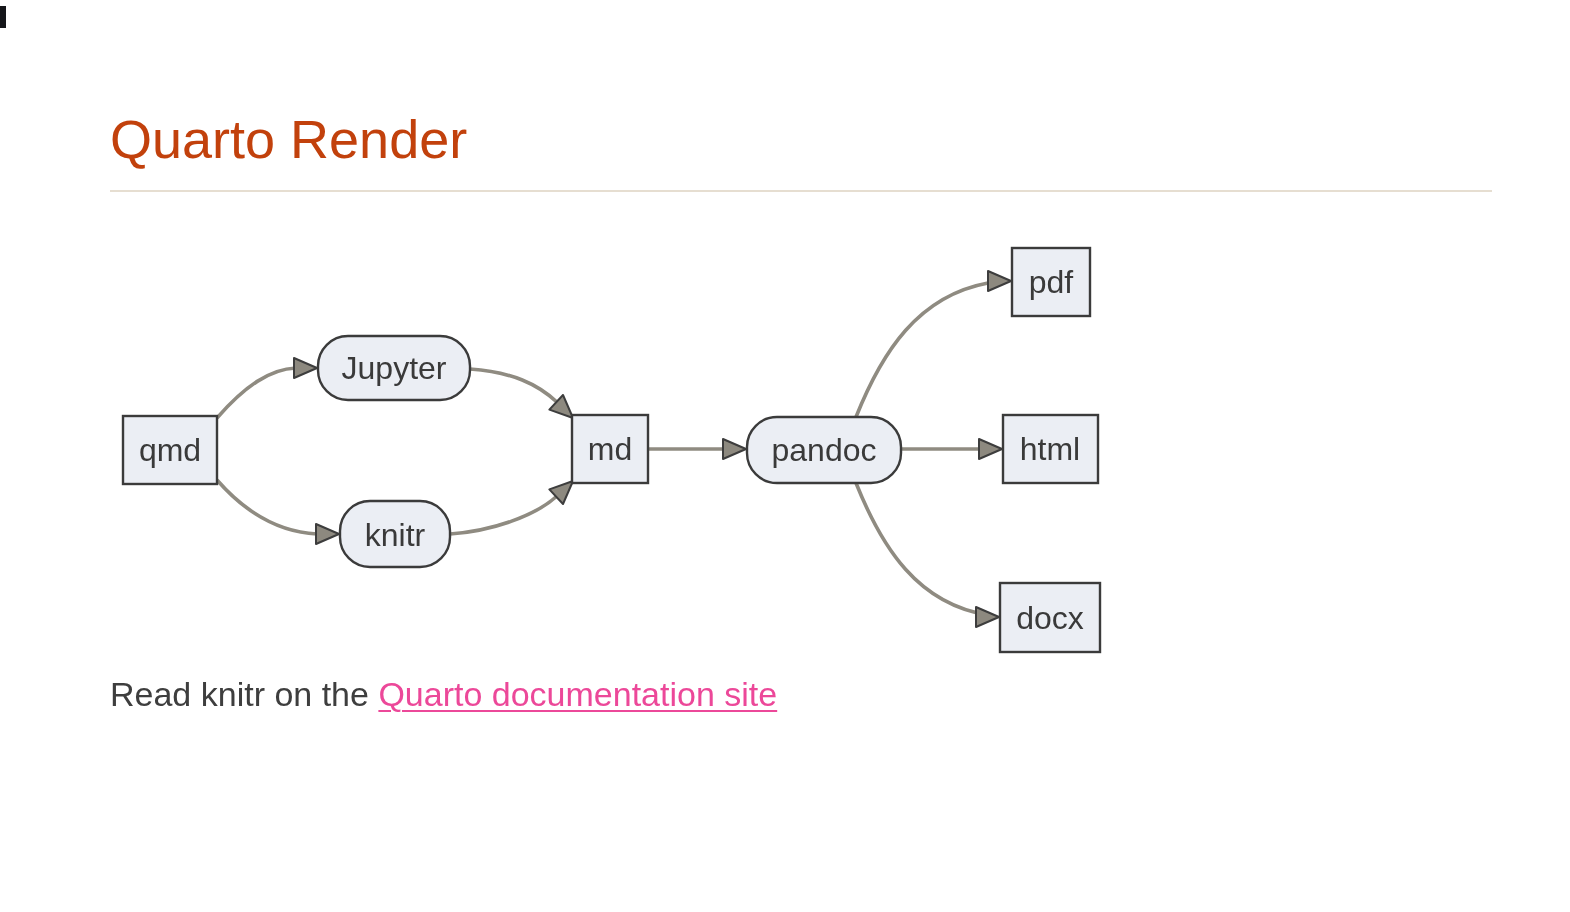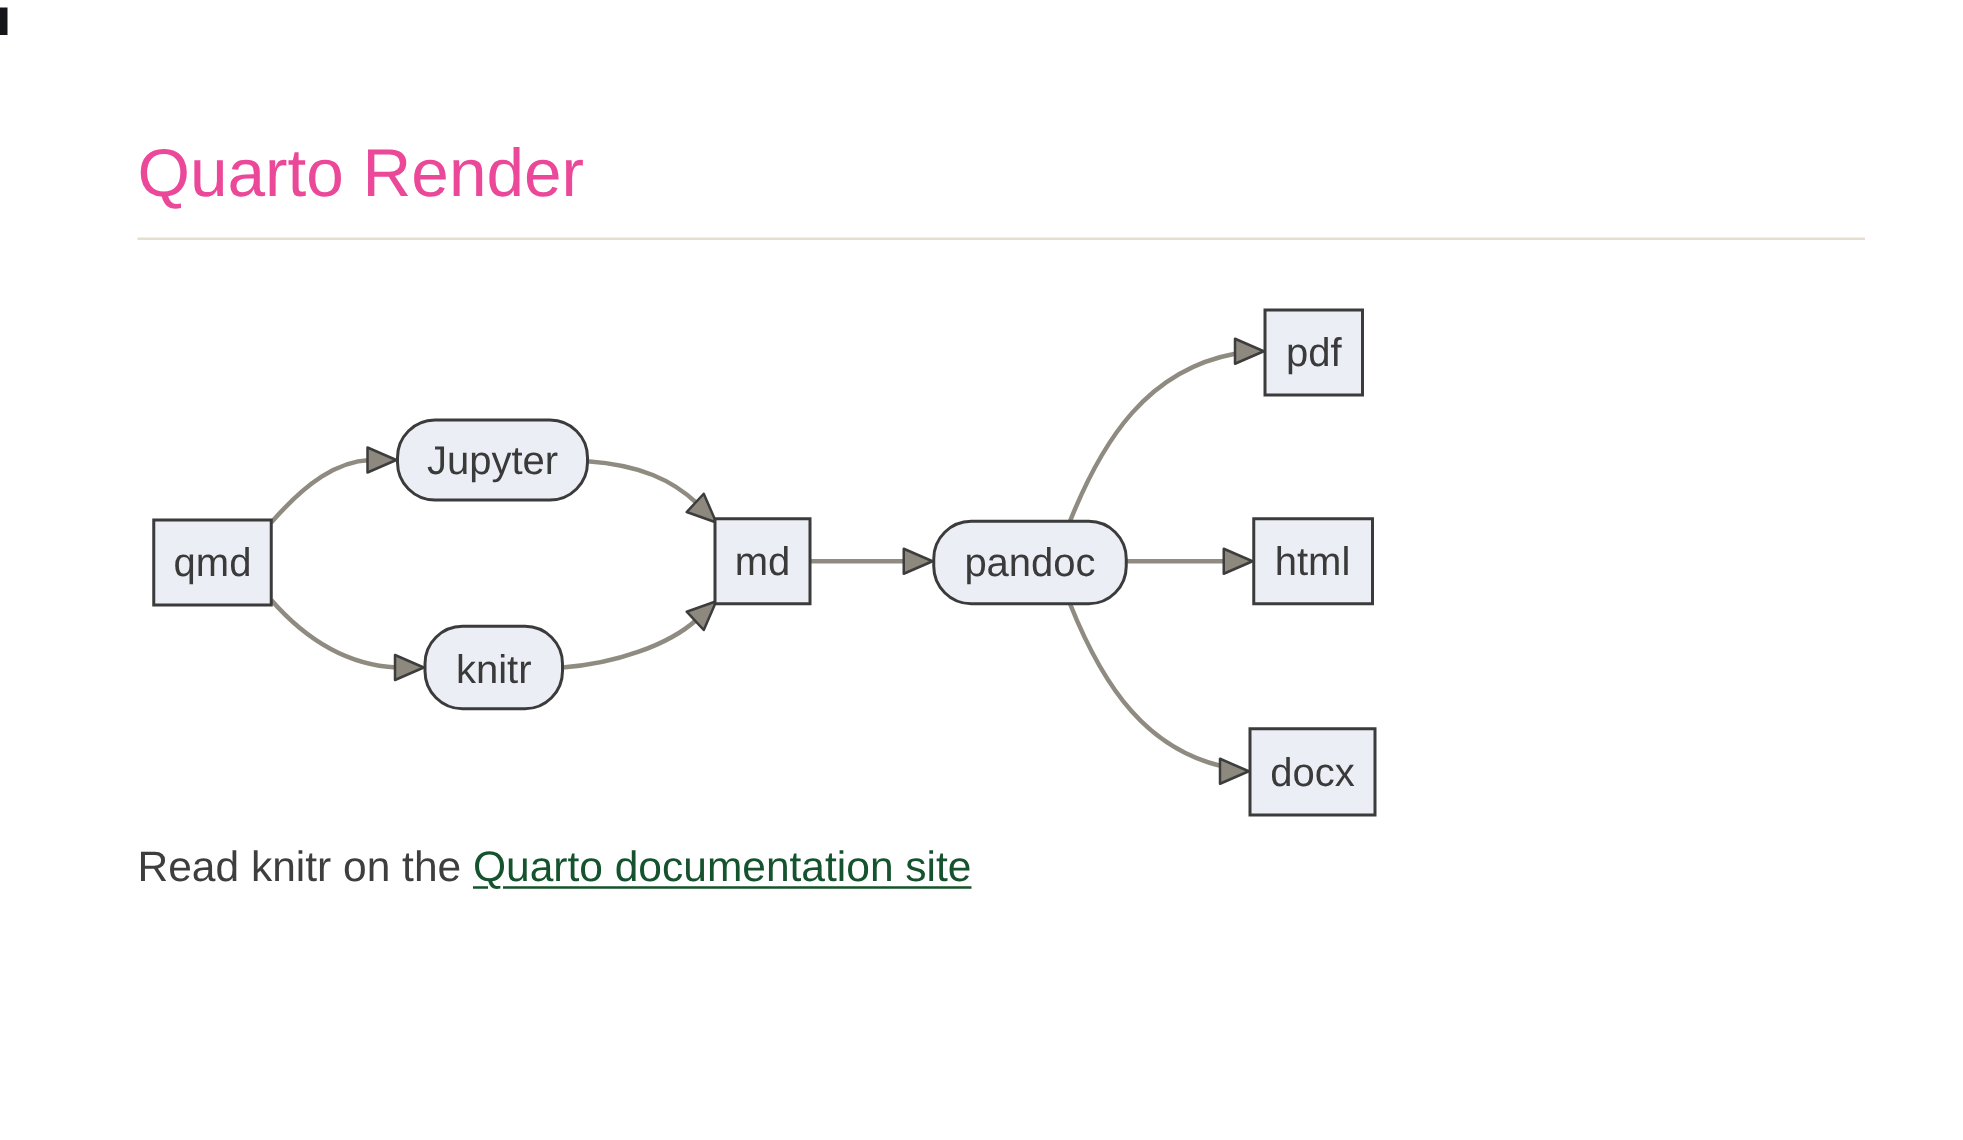--- a/index.html
+++ b/index.html
@@ -10,42 +10,42 @@
     overflow: hidden;
     position: relative;
   }
   .artifact {
     position: absolute; left: 0; top: 6px; width: 6px; height: 22px;
     background: #15161a;
   }
   h1.page-title {
     position: absolute; left: 110px; top: 112px;
     font-size: 54px; font-weight: 400; line-height: 1;
-    color: #ec4899; letter-spacing: 0px;
+    color: #c2410c; letter-spacing: 0px;
   }
   .title-rule {
     position: absolute; left: 110px; top: 190px;
     width: 1382px; height: 2px; border: none;
     background: #e6ded1;
   }
   svg.flow { position: absolute; left: 100px; top: 230px; }
   .node-shape { fill: #ebeef4; stroke: #3b3b3b; stroke-width: 2.4; }
   .edge-path { fill: none; stroke: #8f8b81; stroke-width: 3.6; }
   .arrow-head { fill: #8d897f; stroke: #3d3d3d; stroke-width: 2; stroke-linejoin: round; }
   .node-label {
     font-family: "Liberation Sans", sans-serif;
     font-size: 32px; fill: #3a3a3a;
     text-anchor: middle;
   }
   p.footer-text {
     position: absolute; left: 110px; top: 674px;
     font-size: 34px; color: #3e3e3e; line-height: 1.2;
   }
   p.footer-text a {
-    color: #14532d; text-decoration: underline;
+    color: #ec4899; text-decoration: underline;
     text-decoration-thickness: 2px; text-underline-offset: 4px;
     cursor: pointer;
   }
 </style>
 </head>
 <body>
 
 <div class="artifact"></div>
 
 <h1 class="page-title">Quarto Render</h1>

